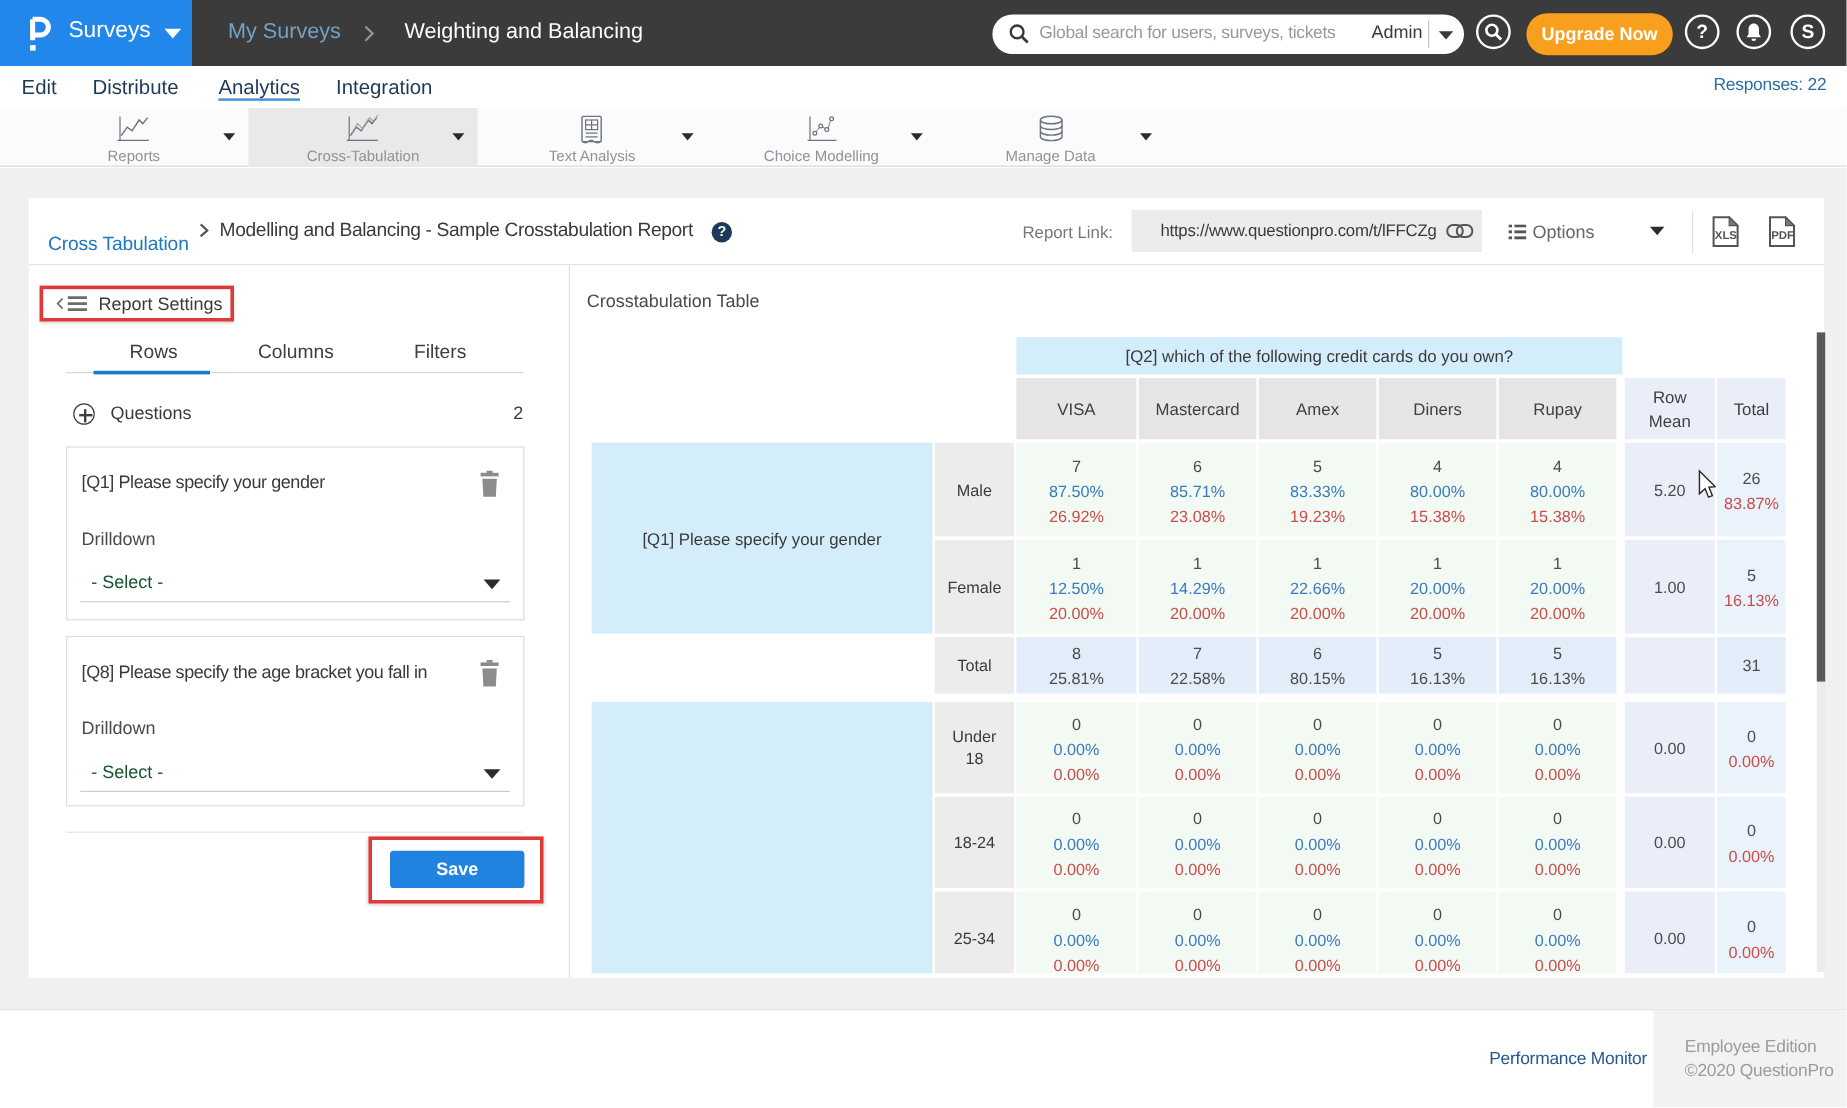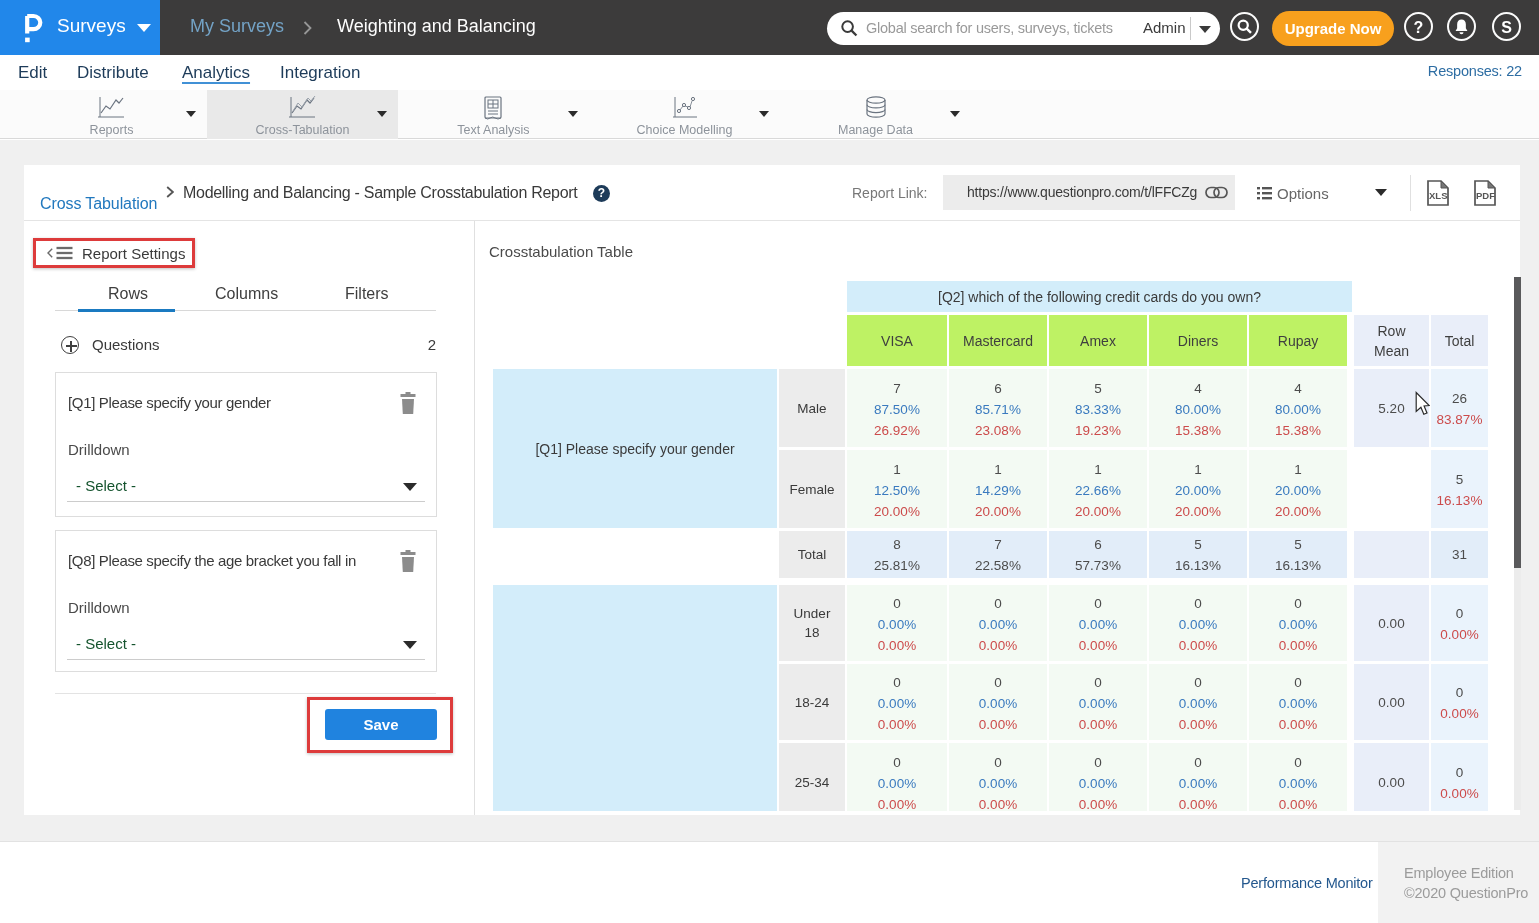--- a/index.html
+++ b/index.html
@@ -69,21 +69,21 @@
   .qcard .sel .car { position:absolute; right:8px; top:8px; width:0;height:0;border-left:7px solid transparent;border-right:7px solid transparent;border-top:8px solid #2b2b2b; }
   #sephr { position:absolute; left:31px; top:472px; width:381px; height:1px; background:#e3e3e3; }
   #saveout { position:absolute; left:283px; top:476px; width:146px; height:56px; border:3px solid #dd3b3b; box-shadow:0 1px 3px rgba(0,0,0,0.25); }
   #savebtn { position:absolute; left:301px; top:488px; width:112px; height:31px; background:#2083df; border-radius:3px; color:#fff; font-size:15px; font-weight:bold; text-align:center; line-height:31px; }
 
   
   #rightpanel { position:absolute; left:451px; top:56px; width:1045px; height:590px; overflow:hidden; }
   .grid { position:absolute; left:18px; display:grid; grid-template-columns:284px 66px 100px 98px 98px 98px 98px 3px 75px 57px; column-gap:2px; row-gap:3px; font-size:13.5px; color:#4c4c4c; }
   .grid > div { display:flex; flex-direction:column; align-items:center; justify-content:center; text-align:center; }
   .hblue { background:#d3edfa; font-size:14px; color:#3a3a3a; }
-  .hgray { background:#bef264; font-size:14px; color:#3f3f3f; }
+  .hgray { background:#e5e5e5; font-size:14px; color:#3f3f3f; }
   .hlav { background:#e9eef9; font-size:14px; color:#3f3f3f; line-height:20px; }
   .qspan { background:#d3edfa; font-size:14px; color:#3a3a3a; }
   .rlbl { background:#ececec; font-size:13.5px; color:#3a3a3a; line-height:19px; }
   .dcell { background:#f3faf3; line-height:21px; padding-top:2px; }
   .dcell .n, .trcell .n { color:#4c4c4c; }
   .dcell .b { color:#3a7abf; }
   .dcell .r, .tcol .r { color:#cc4b4b; }
   .rmean { background:#e9eef9; }
   .tcol { background:#eaf3fc; line-height:21px; padding-top:2px; }
   .trcell { background:#e2edf9; line-height:21px; }
@@ -358,36 +358,37 @@
         <div class="dcell" style="grid-column:6;grid-row:4;">
             <span class="n">1</span>
             <span class="b">20.00%</span>
             <span class="r">20.00%</span>
           </div>
         <div class="dcell" style="grid-column:7;grid-row:4;">
             <span class="n">1</span>
             <span class="b">20.00%</span>
             <span class="r">20.00%</span>
           </div>
+        <div class="rmean" style="grid-column:9;grid-row:4;">1.00</div>
         <div class="tcol" style="grid-column:10;grid-row:4;">
             <span class="n">5</span>
             <span class="r">16.13%</span>
           </div>
         <div class="rlbl" style="grid-column:2;grid-row:5;">Total</div>
         <div class="trcell" style="grid-column:3;grid-row:5;">
             <span class="n">8</span>
             <span class="n">25.81%</span>
           </div>
         <div class="trcell" style="grid-column:4;grid-row:5;">
             <span class="n">7</span>
             <span class="n">22.58%</span>
           </div>
         <div class="trcell" style="grid-column:5;grid-row:5;">
             <span class="n">6</span>
-            <span class="n">57.73%</span>
+            <span class="n">80.15%</span>
           </div>
         <div class="trcell" style="grid-column:6;grid-row:5;">
             <span class="n">5</span>
             <span class="n">16.13%</span>
           </div>
         <div class="trcell" style="grid-column:7;grid-row:5;">
             <span class="n">5</span>
             <span class="n">16.13%</span>
           </div>
         <div class="rmean" style="grid-column:9;grid-row:5;"></div>

